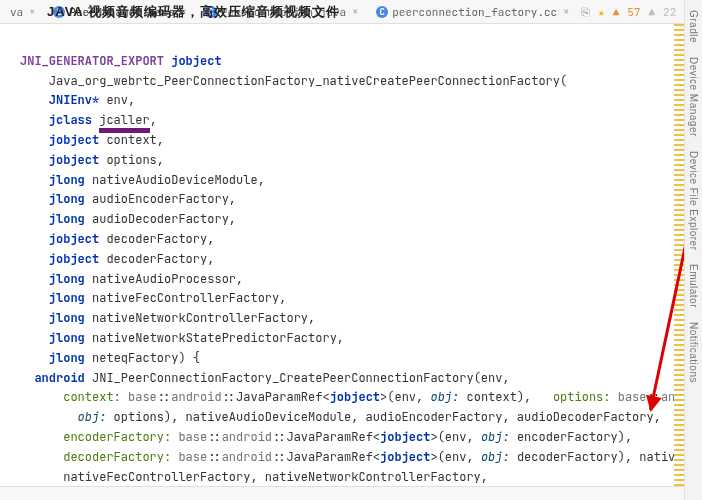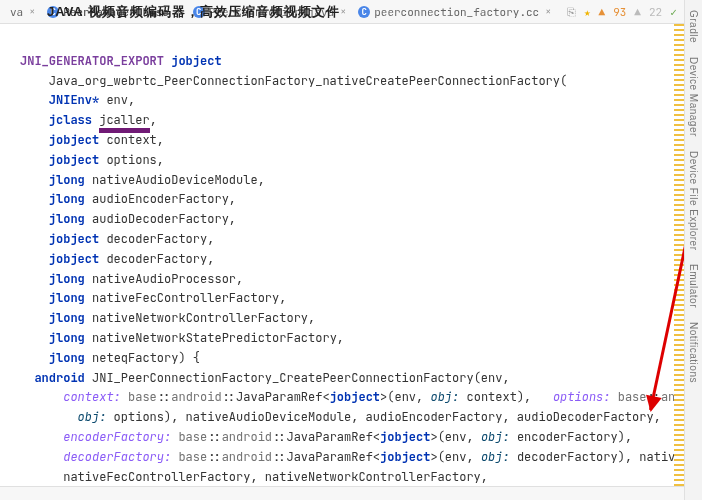--- a/index.html
+++ b/index.html
@@ -1,34 +1,34 @@
 <!DOCTYPE html>
 <html><head>
 <meta charset="utf-8">
 <style>
 *{margin:0;padding:0;box-sizing:border-box}
 body{font-family:"JetBrains Mono",Menlo,Consolas,monospace;font-size:12px;background:#fff;color:#333;overflow:hidden;height:500px;width:702px;position:relative}
-.tabs{display:flex;align-items:center;height:24px;border-bottom:1px solid #e0e0e0;background:#f7f7f7;padding:0 4px;overflow:hidden}
+.tabs{display:flex;align-items:center;height:24px;border-bottom:1px solid #e0e0e0;background:#f7f7f7;padding:0 4px;gap:6px;overflow:hidden}
 .tab{display:flex;align-items:center;gap:4px;padding:2px 6px;font-size:11px;color:#666;white-space:nowrap}
 .tab.active{color:#333}
 .tab-icon{width:12px;height:12px;border-radius:50%;display:inline-block;flex:0 0 12px}
 .c-icon{background:#4a86e8;color:#fff;font-size:9px;line-height:12px;text-align:center;font-weight:bold}
 .tab-close{color:#999;margin-left:2px;font-size:10px}
 .toolbar-right{margin-left:auto;display:flex;align-items:center;gap:8px;font-size:11px;color:#999}
 .star{color:#f0b400}
 .check-g{color:#6aa84f}
 .check-y{color:#e69138}
 .overlay-title{position:absolute;top:3px;left:47px;font-size:13px;font-family:"Microsoft YaHei",sans-serif;color:#222;font-weight:700;z-index:10;pointer-events:none;letter-spacing:1px}
 .code-area{padding:8px 10px 8px 20px;line-height:1.65;white-space:pre;overflow:hidden;font-size:12px;color:#333;position:relative}
 .kw{color:#0033b3;font-weight:600}
 .type{color:#0033b3;font-weight:600}
 .fn{color:#333}
 .ns{color:#737373}
 .obj{color:#0c4a6e;font-style:italic}
-.paramname{color:#8b5cf6;font-style:italic}
+.paramname{color:#4d7c0f;}
 .macro{color:#7a3e9d;font-weight:700}
 .underline{border-bottom:5px solid #701a75}
 .right-panel{position:absolute;right:0;top:0;bottom:0;width:18px;background:#f3f3f3;border-left:1px solid #e0e0e0;display:flex;flex-direction:column;align-items:center;padding-top:4px;gap:2px}
 .vtab{writing-mode:vertical-rl;font-size:10px;color:#777;padding:6px 2px;cursor:pointer;letter-spacing:0.5px;font-family:sans-serif}
 .stripe{position:absolute;right:18px;top:24px;bottom:0;width:10px;background:repeating-linear-gradient(to bottom,#f0c040 0,#f0c040 2px,#fff 2px,#fff 5px)}
 .arrow{position:absolute;right:50px;top:130px;width:3px;height:280px;background:#d00;transform:rotate(12deg);transform-origin:bottom;pointer-events:none}
 .arrow::after{content:"";position:absolute;bottom:-2px;left:-6px;border-left:8px solid transparent;border-right:8px solid transparent;border-top:16px solid #d00}
 .footer{position:absolute;bottom:0;left:0;right:18px;height:14px;background:#f7f7f7;border-top:1px solid #e0e0e0;font-size:10px;color:#888;padding:0 6px}
 </style>
 </head>
@@ -53,21 +53,21 @@
     </div>
   <div class="tab">
       <span class="tab-icon c-icon">C</span>
       <span>peerconnection_factory.cc</span>
       <span class="tab-close">×</span>
     </div>
   <div class="toolbar-right">
     <span>⎘</span>
     <span class="star">★</span>
     <span class="check-y">▲</span>
-      <span class="check-y">93</span>
+      <span class="check-y">57</span>
     <span style="color:#bbb">▲</span>
       <span style="color:#bbb">22</span>
     <span class="check-g">✓</span>
       <span class="check-g">28</span>
 
   </div>
 </div>
 
 <div class="code-area">
 <span class="macro">JNI_GENERATOR_EXPORT</span> <span class="type">jobject</span>

